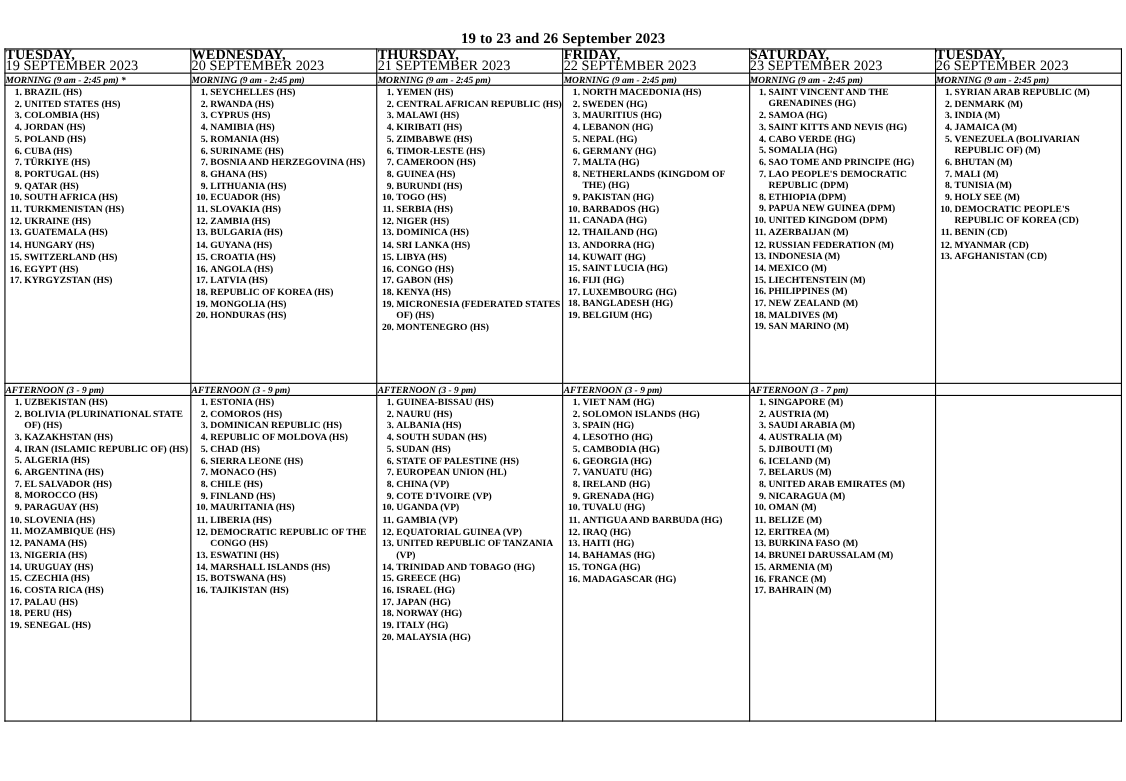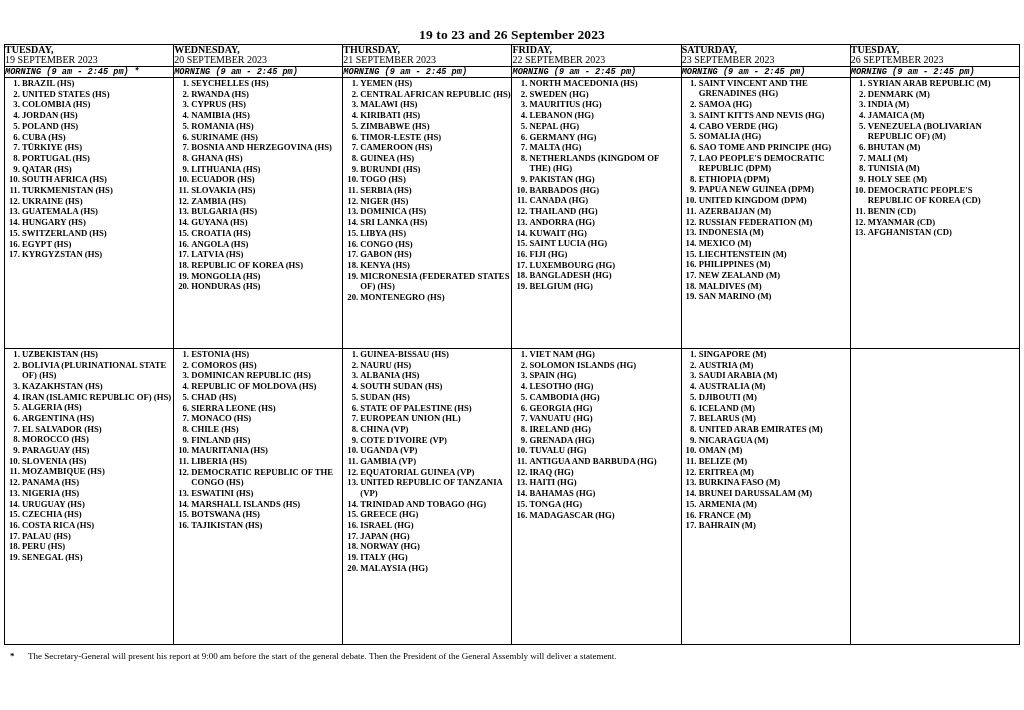--- a/index.html
+++ b/index.html
@@ -38,36 +38,35 @@
     border: 1.2px solid #000;
   }
   table.schedule td {
     border: 1px solid #000;
     vertical-align: top;
     padding: 0;
   }
   .col-w { width: 145px; }
   .daycell {
     padding: 2px 3px 1px 4px;
-    font-size: 10px;
+    font-size: 13px;
     line-height: 10.2px;
     font-weight: bold;
     text-transform: uppercase;
     height: 22px;
     box-sizing: border-box;
   }
   .daycell .d1 { display: block; }
   .daycell .d2 { display: block; font-weight: normal; }
   .sessioncell {
     padding: 2px 3px 2px 4px;
     font-size: 8.6px;
     font-style: italic;
     font-weight: bold;
     line-height: 10px;
-    font-family: Liberation Mono, monospace;
   }
   .listcell {
     padding: 4px 3px 4px 4px;
   }
   ol.countries {
     margin: 0;
     padding: 0 0 0 17px;
     list-style-position: outside;
     font-size: 8.7px;
     line-height: 10.4px;
@@ -274,20 +273,28 @@
               <li>TUNISIA (M)</li>
               <li>HOLY SEE (M)</li>
               <li>DEMOCRATIC PEOPLE'S REPUBLIC OF KOREA (CD)</li>
               <li>BENIN (CD)</li>
               <li>MYANMAR (CD)</li>
               <li>AFGHANISTAN (CD)</li>
             </ol>
       </td>
     </tr>
 
+    <tr>
+      <td class="sessioncell">AFTERNOON (3 - 9 pm)</td>
+      <td class="sessioncell">AFTERNOON (3 - 9 pm)</td>
+      <td class="sessioncell">AFTERNOON (3 - 9 pm)</td>
+      <td class="sessioncell">AFTERNOON (3 - 9 pm)</td>
+      <td class="sessioncell">AFTERNOON (3 - 7 pm)</td>
+      <td class="sessioncell"></td>
+    </tr>
 
     <tr class="afternoon-row">
       <td class="listcell">
         <ol class="countries">
               <li>UZBEKISTAN (HS)</li>
               <li>BOLIVIA (PLURINATIONAL STATE OF) (HS)</li>
               <li>KAZAKHSTAN (HS)</li>
               <li>IRAN (ISLAMIC REPUBLIC OF) (HS)</li>
               <li>ALGERIA (HS)</li>
               <li>ARGENTINA (HS)</li>
@@ -391,17 +398,14 @@
               <li>BAHRAIN (M)</li>
             </ol>
       </td>
       <td class="listcell">
         <ol class="countries"></ol>
       </td>
     </tr>
   </tbody>
     </table>
 
-  <div class="footnote">
-    <span class="star">*</span><span>The Secretary-General will present his report at 9:00 am before the start of the general debate. Then the President of the General Assembly will deliver a statement.</span>
-  </div>
 
 </div>
 
 </body></html>

